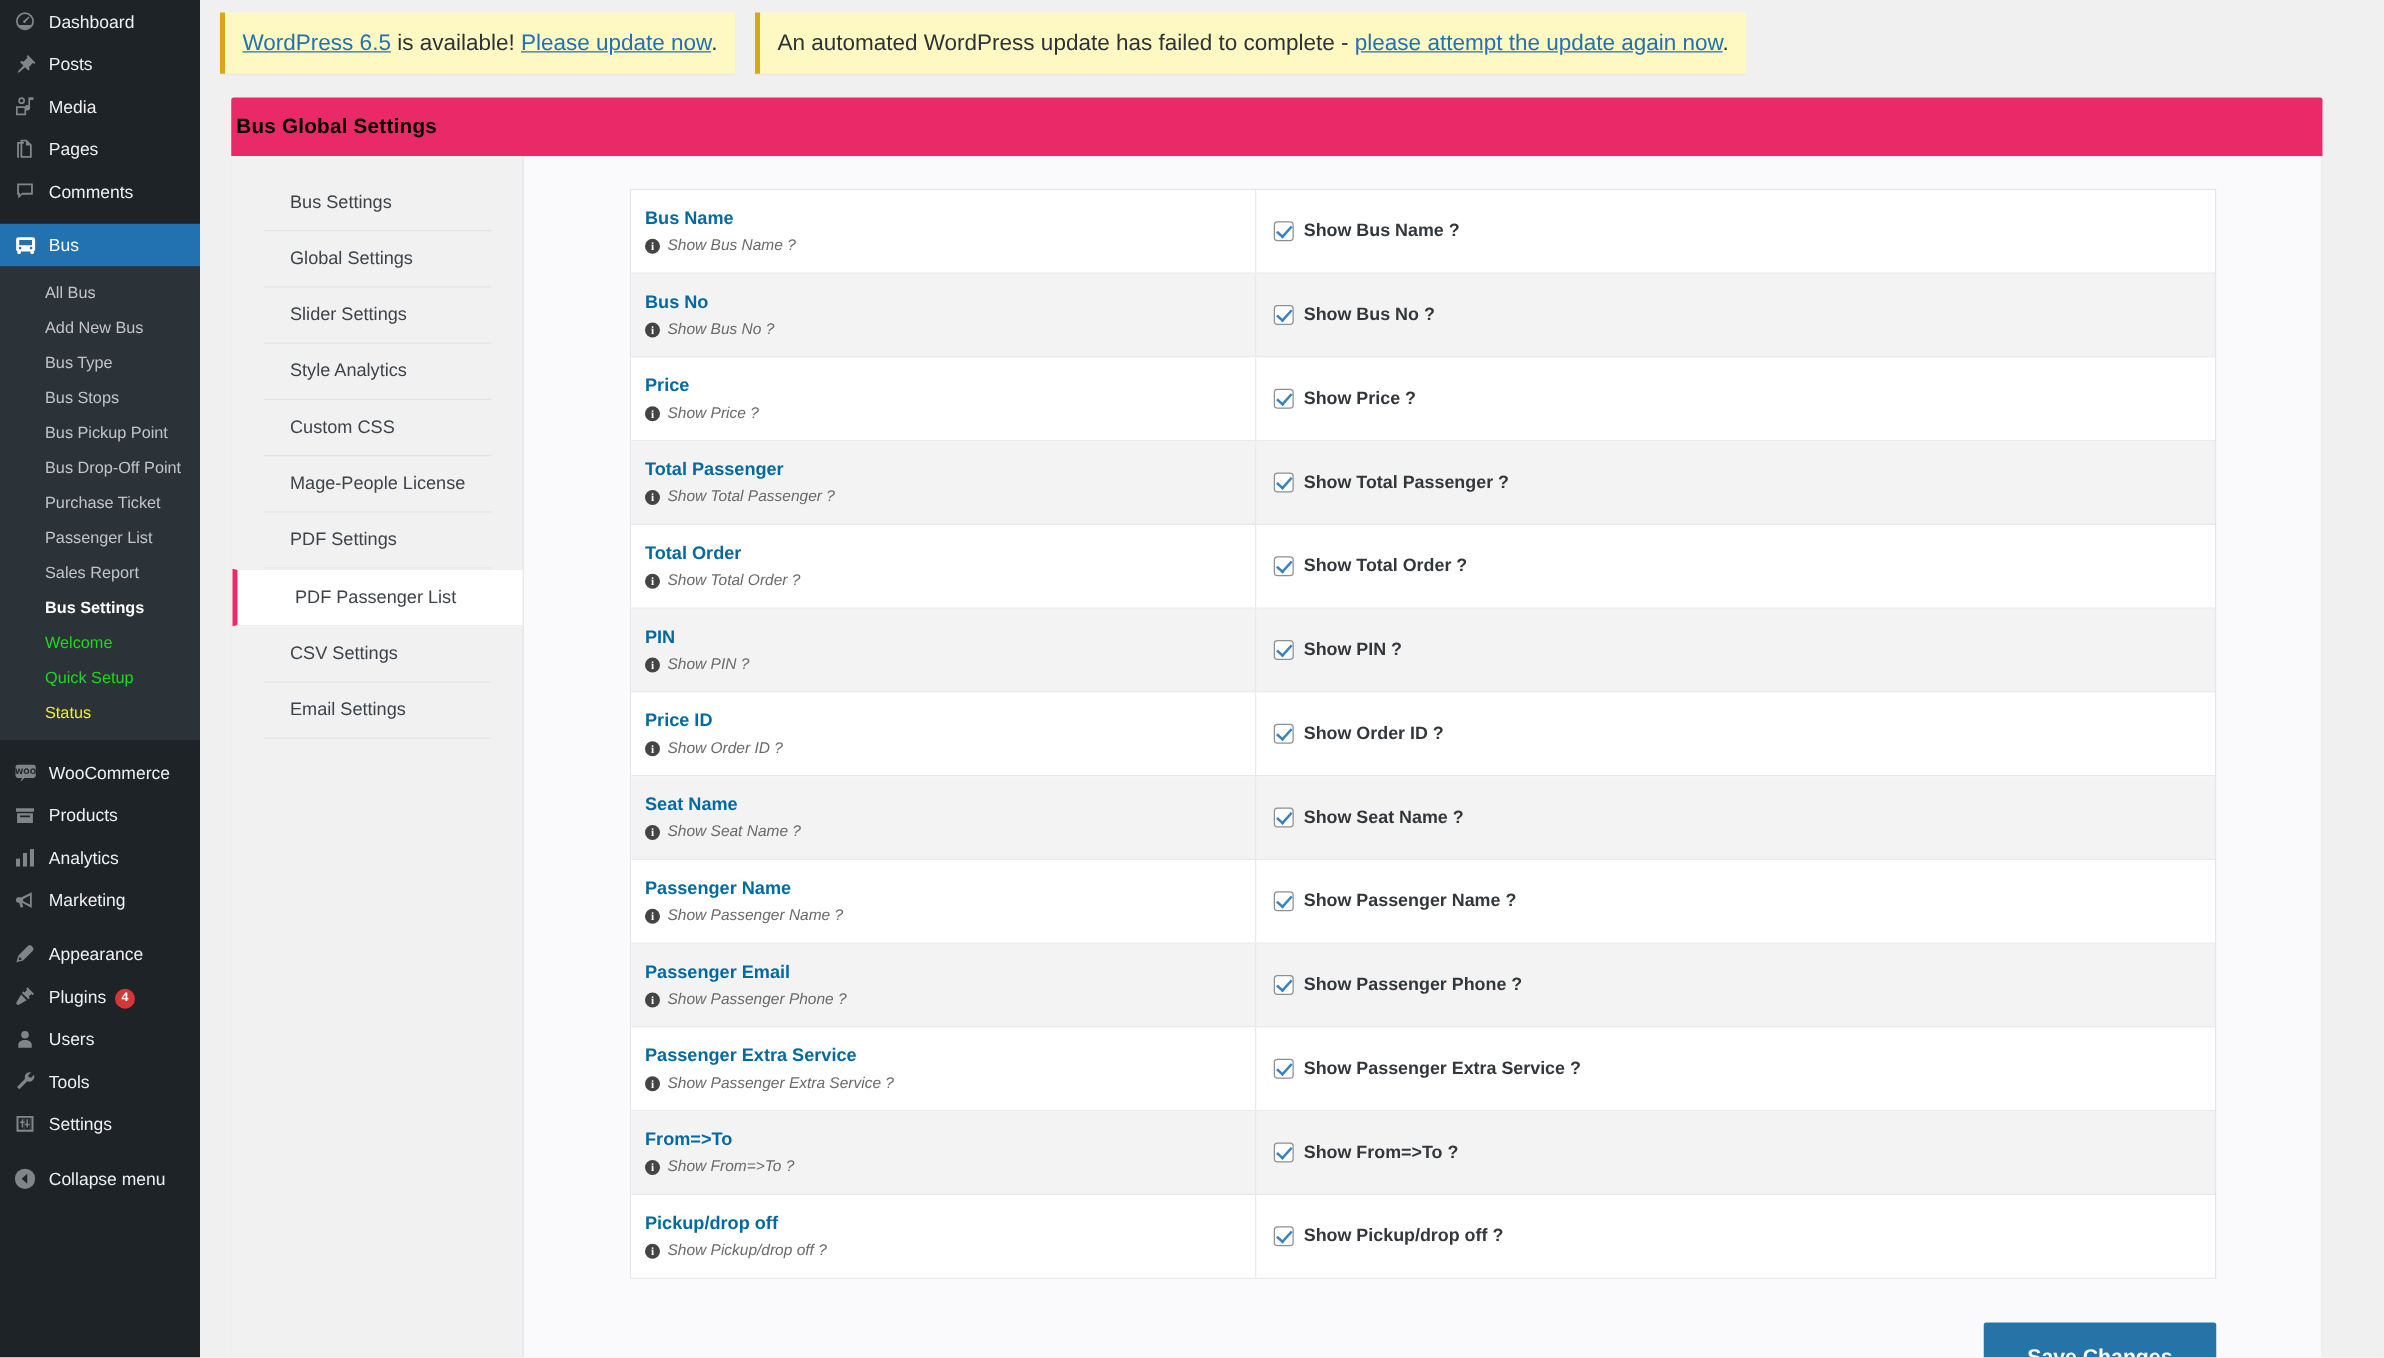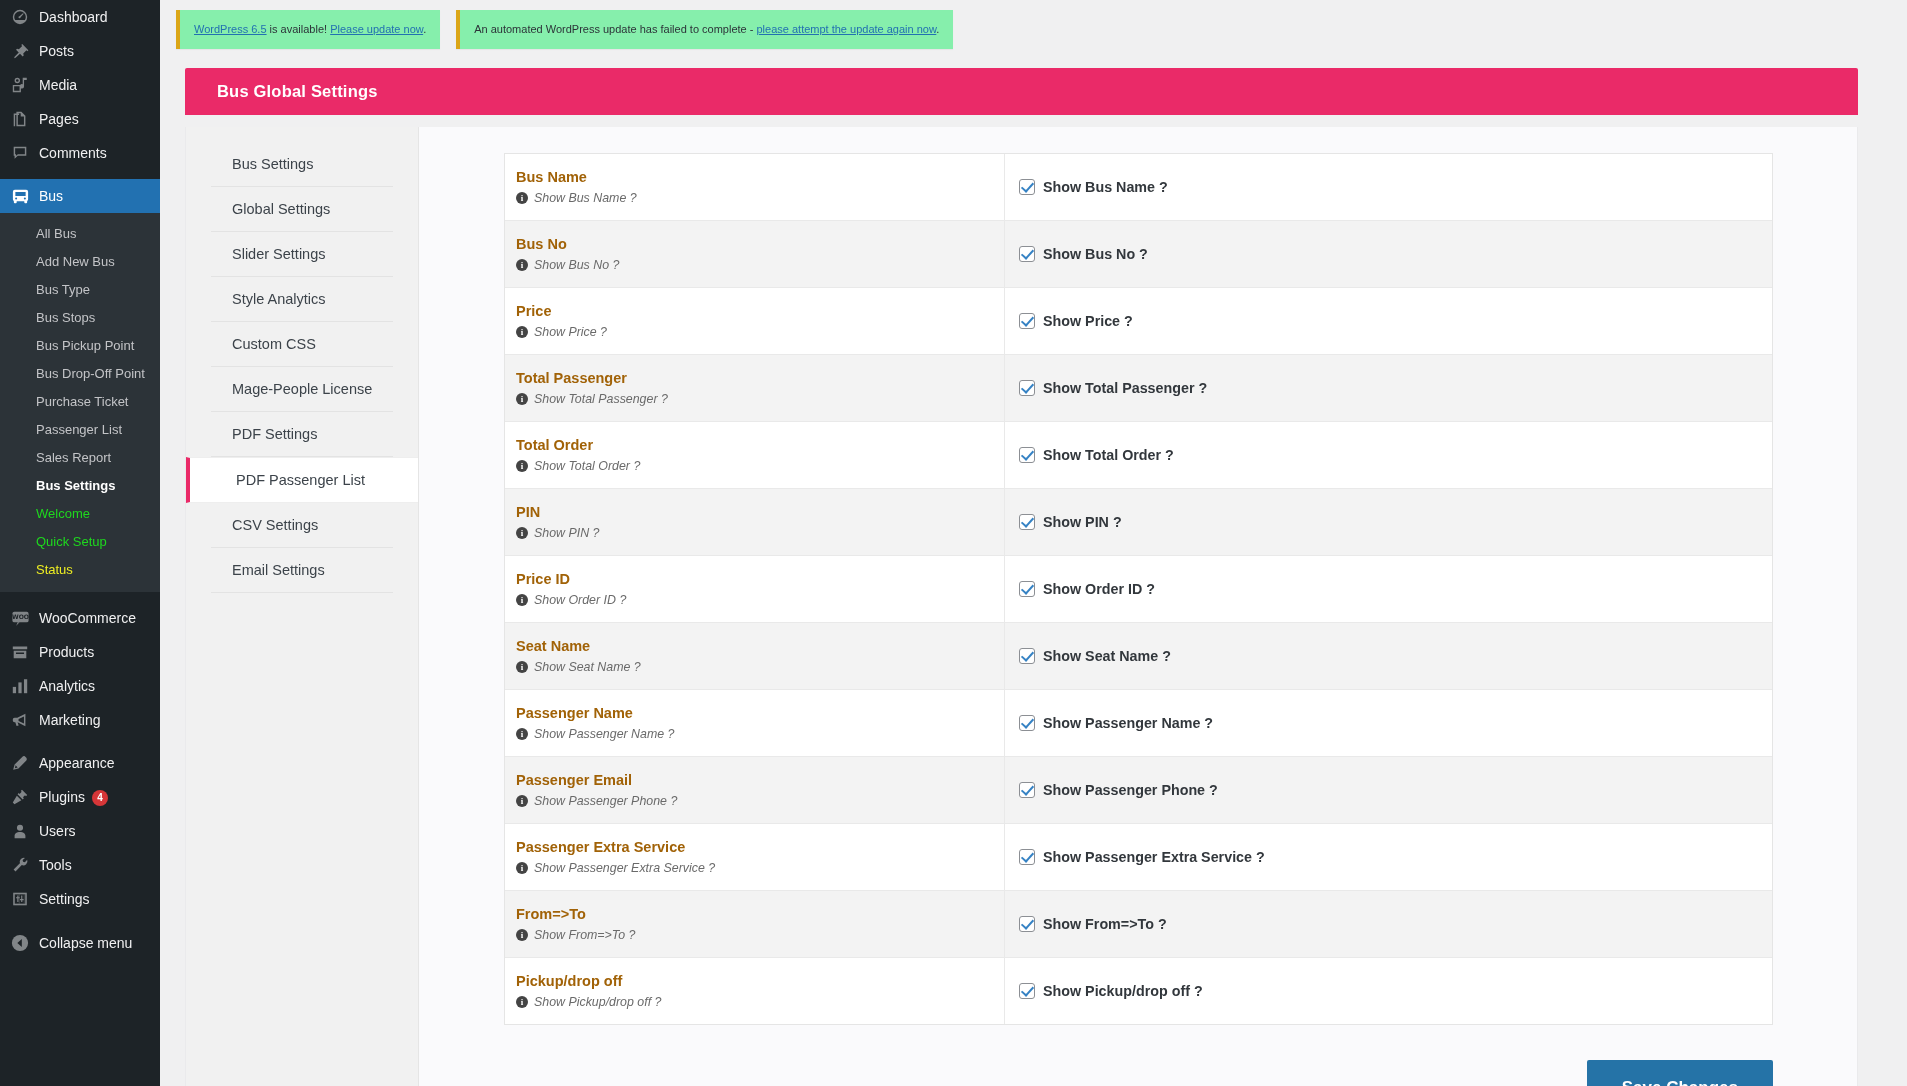--- a/index.html
+++ b/index.html
@@ -106,36 +106,36 @@
   }
 
   
   .notices {
     display: flex;
     gap: 16px;
     padding: 10px 0 0 16px;
     align-items: flex-start;
   }
   .notice {
-    background: #86efac;
+    background: #fef9c3;
     border-left: 4px solid #dba617;
     box-shadow: 0 1px 1px rgba(0,0,0,.04);
     padding: 11px 14px;
-    font-size: 11px;
+    font-size: 18px;
     color: #2c3338;
     line-height: 1.5;
   }
   .notice a { color: #2271b1; text-decoration: underline; }
 
   
   .page-head {
-    margin: 19px 49px 12px 25px;
+    margin: 19px 49px 0 25px;
     background: #ea2a68;
-    color: #ffffff;
-    padding: 14px 32px;
+    color: #000000;
+    padding: 14px 4px;
     font-size: 16.5px;
     font-weight: bold;
     border-radius: 2px 2px 0 0;
     letter-spacing: .2px;
   }
 
   .panel {
     margin: 0 49px 0 25px;
     background: #fafafc;
     display: flex;
@@ -197,21 +197,21 @@
   .srow.alt { background: #f3f3f3; }
   .scell-label {
     flex: 0 0 500px;
     width: 500px;
     padding: 13px 14px 13px 11px;
     border-right: 1px solid #e9e9e9;
   }
   .scell-label .ttl {
     font-size: 14.5px;
     font-weight: bold;
-    color: #a16207;
+    color: #0369a1;
     line-height: 20px;
     margin-bottom: 3px;
   }
   .scell-label .desc {
     font-size: 12.4px;
     font-style: italic;
     color: #6a6a6a;
     line-height: 17px;
     display: flex;
     align-items: center;

